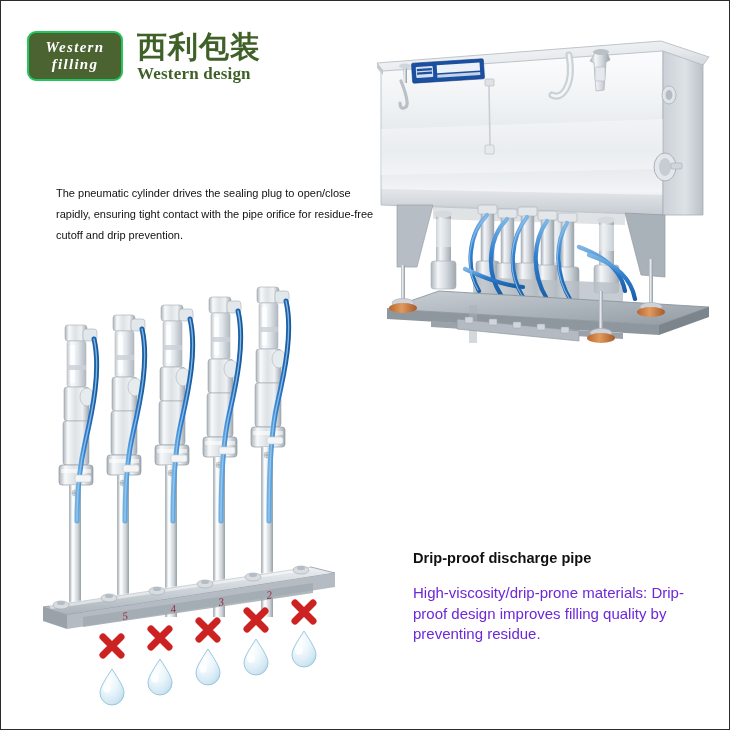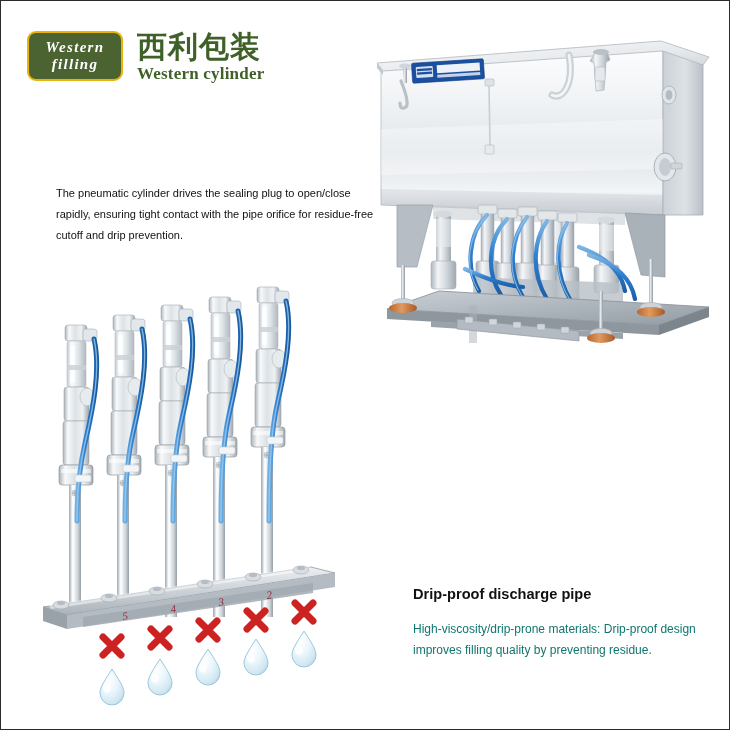--- a/index.html
+++ b/index.html
@@ -26,21 +26,21 @@
     position: absolute;
     left: 26px;
     top: 30px;
     display: flex;
     align-items: flex-start;
   }
   .brand-badge {
     width: 96px;
     height: 50px;
     background: #4b6331;
-    border: 2px solid #eab308;
+    border: 2px solid #22c55e;
     border-radius: 9px;
     display: flex;
     flex-direction: column;
     align-items: center;
     justify-content: center;
     box-sizing: border-box;
   }
   .brand-badge span {
     color: #ffffff;
     font-family: "Liberation Serif", serif;
@@ -90,25 +90,24 @@
     left: 412px;
     top: 548px;
     width: 300px;
   }
   .block-title {
     color: #111111;
     font-size: 14.6px;
     font-weight: bold;
     line-height: 18px;
     margin-bottom: 16px;
-    margin-top: 36px;
   }
   .block-body {
-    color: #0f766e;
-    font-size: 12px;
+    color: #6d28d9;
+    font-size: 15px;
     line-height: 20.5px;
     margin-top: 8px;
   }
 
   
   .photo {
     position: absolute;
     overflow: visible;
   }
   #photo-machine { left: 372px; top: 18px; width: 350px; height: 350px; }
@@ -121,21 +120,21 @@
 
 <div id="page">
 
   <div class="brand">
     <div class="brand-badge">
       <span>Western</span>
       <span>filling</span>
     </div>
     <div class="brand-cn-wrap">
       <div class="brand-cn">西利包装</div>
-      <div class="brand-en">Western cylinder</div>
+      <div class="brand-en">Western design</div>
     </div>
   </div>
 
   <div class="para-top">The pneumatic cylinder drives the sealing plug to open/close rapidly, ensuring tight contact with the pipe orifice for residue-free cutoff and drip prevention.</div>
 
   <div class="photo" id="photo-machine">
     <svg width="350" height="350" viewBox="0 0 350 350">
       <defs>
         <linearGradient id="tankFace" x1="0" y1="0" x2="0" y2="1">
           <stop offset="0%" stop-color="#fdfdfe"></stop>

